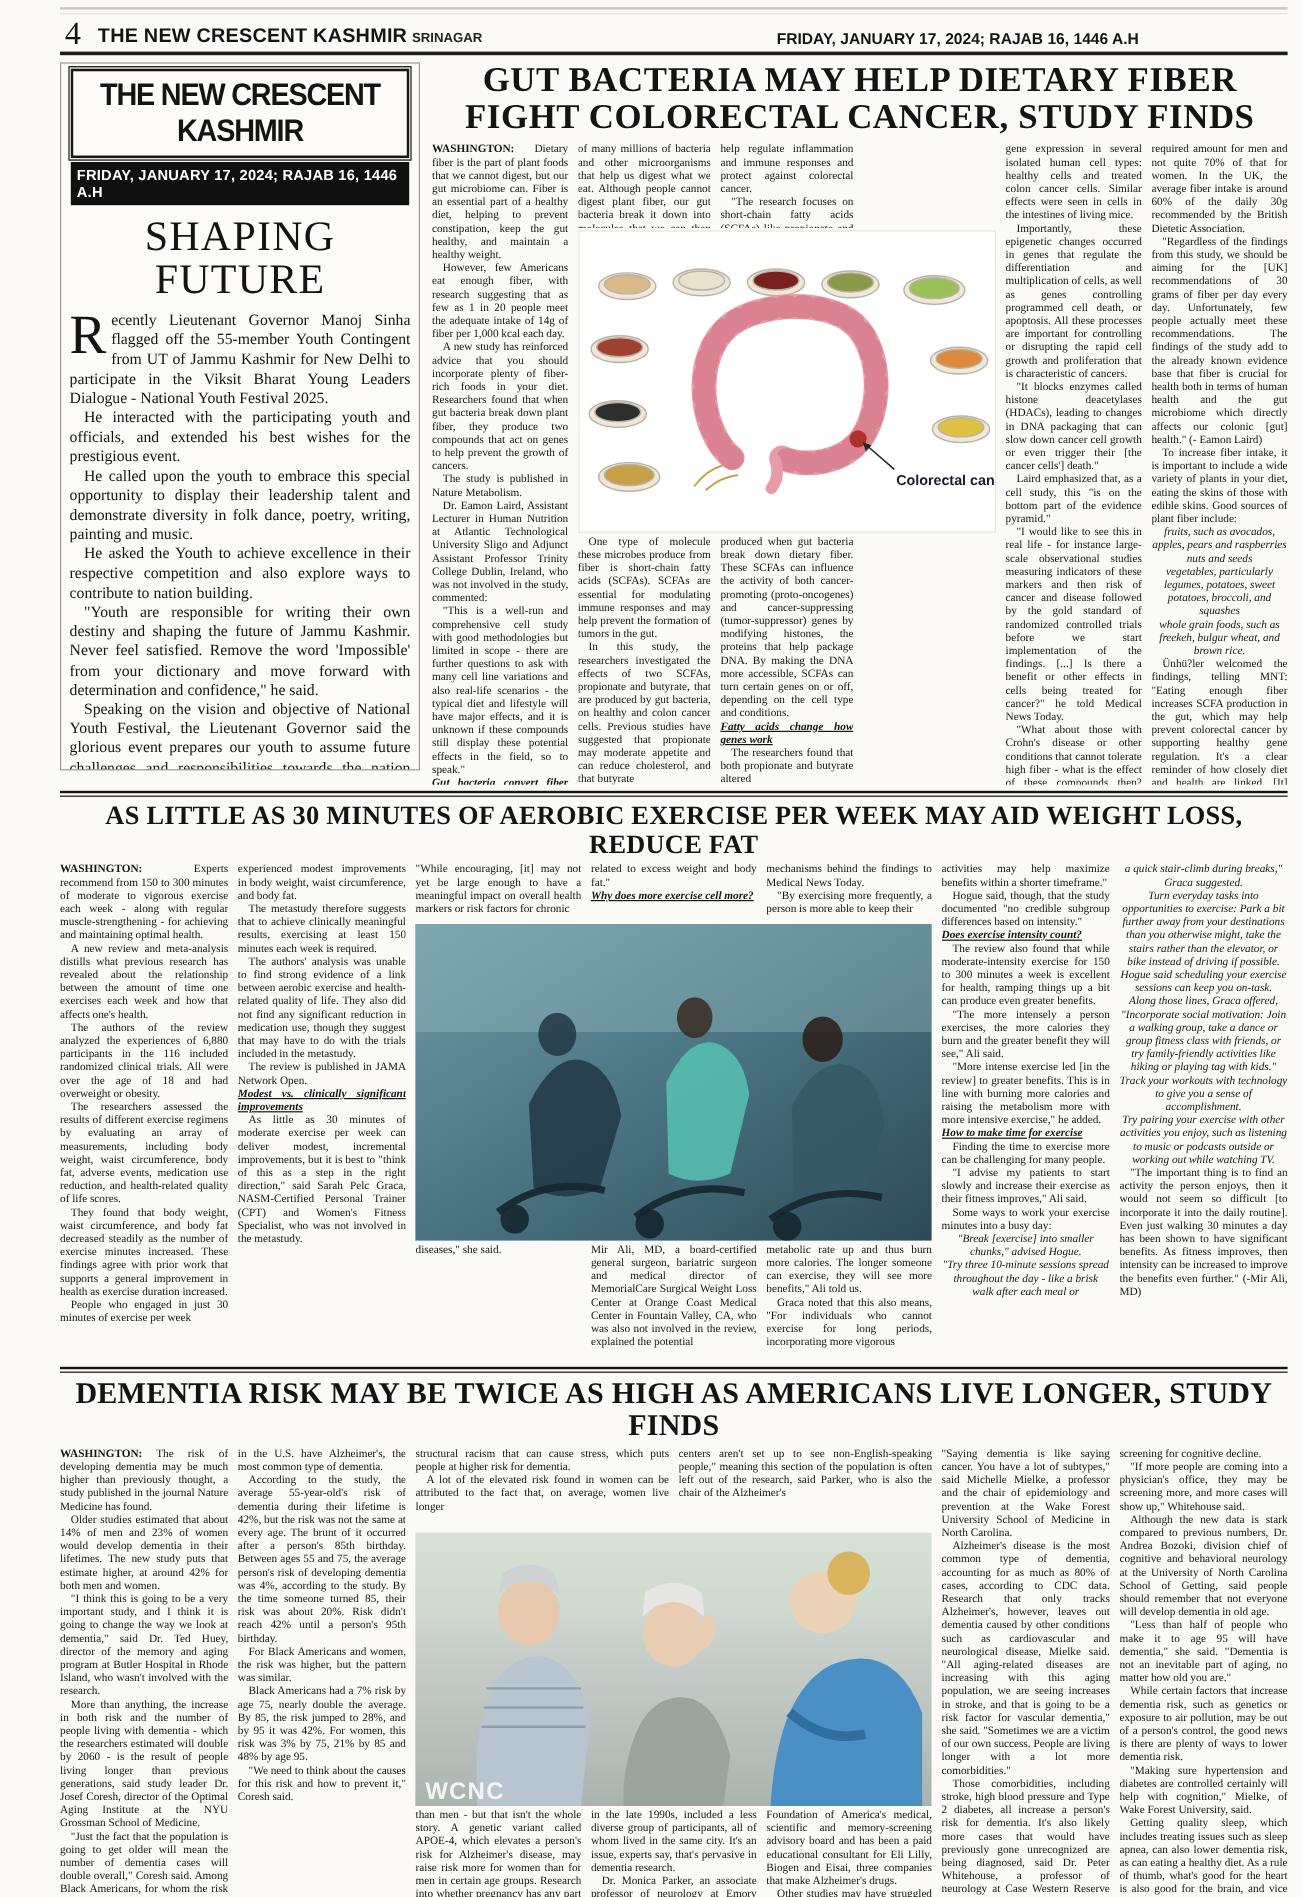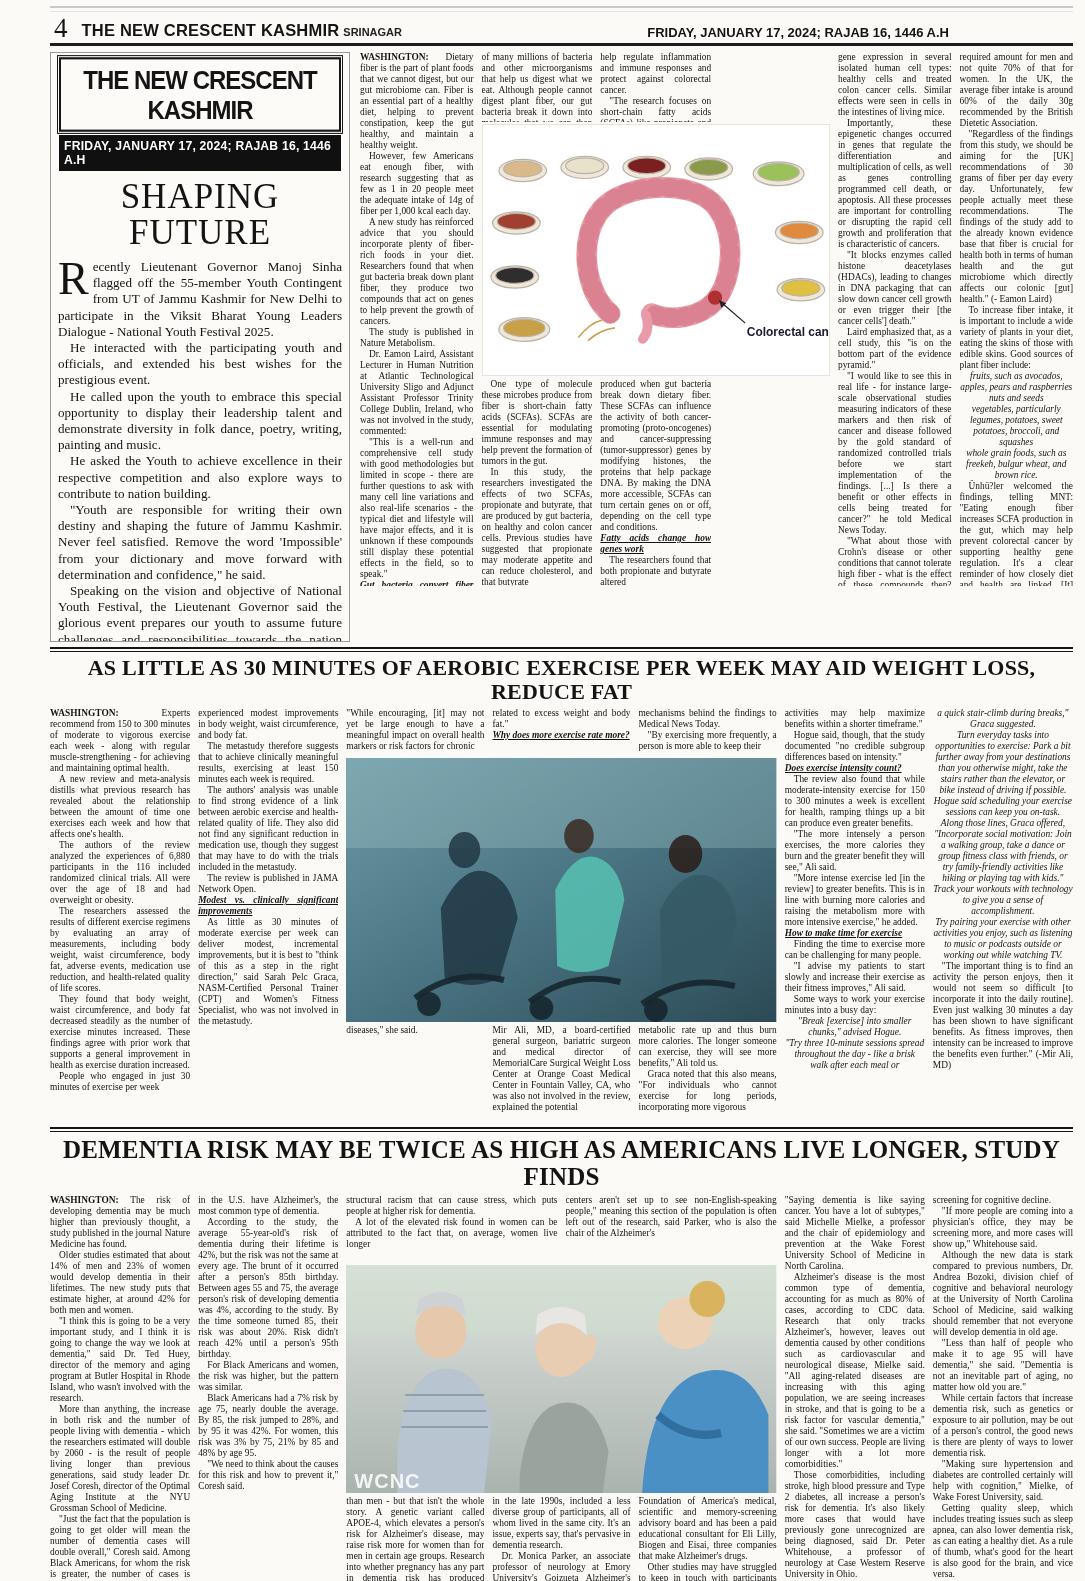--- a/index.html
+++ b/index.html
@@ -89,20 +89,24 @@
           <p class="dropcap">Recently  Lieutenant Governor Manoj Sinha flagged off the 55-member Youth Contingent from UT of Jammu Kashmir for New Delhi to participate in the Viksit Bharat Young Leaders Dialogue - National Youth Festival 2025.</p>
           <p>He interacted with the participating youth and officials, and extended his best wishes for the prestigious event.</p>
           <p>He called upon the youth to embrace this special opportunity to display their leadership talent and demonstrate diversity in folk dance, poetry, writing, painting and music.</p>
           <p>He asked the Youth to achieve excellence in their respective competition and also explore ways to contribute to nation building.</p>
           <p>"Youth are responsible for writing their own destiny and shaping the future of Jammu Kashmir. Never feel satisfied. Remove the word 'Impossible' from your dictionary and move forward with determination and confidence," he said.</p>
           <p>Speaking on the vision and objective of National Youth Festival, the Lieutenant Governor said the glorious event prepares our youth to assume future challenges and responsibilities towards the nation with patriotic feelings.</p>
         </div>
     </div>
 
     <div class="gut">
+      <h1 class="gut-headline">
+        <span>GUT BACTERIA MAY HELP DIETARY FIBER</span><br>
+        <span>FIGHT COLORECTAL CANCER, STUDY FINDS</span>
+      </h1>
       <div class="cols news gut-body">
         <div class="col">
           <p class="noindent"><b class="dateline">WASHINGTON:</b> <span>Dietary fiber is the part of plant foods that we cannot digest, but our gut microbiome can. Fiber is an essential part of a healthy diet, helping to prevent constipation, keep the gut healthy, and maintain a healthy weight.</span></p>
           <span><p>However, few Americans eat enough fiber, with research suggesting that as few as 1 in 20 people meet the adequate intake of 14g of fiber per 1,000 kcal each day.</p><p>A new study has reinforced advice that you should incorporate plenty of fiber-rich foods in your diet. Researchers found that when gut bacteria break down plant fiber, they produce two compounds that act on genes to help prevent the growth of cancers.</p><p>The study is published in Nature Metabolism.</p><p>Dr. Eamon Laird, Assistant Lecturer in Human Nutrition at Atlantic Technological University Sligo and Adjunct Assistant Professor Trinity College Dublin, Ireland, who was not involved in the study, commented:</p><p>"This is a well-run and comprehensive cell study with good methodologies but limited in scope - there are further questions to ask with many cell line variations and also real-life scenarios - the typical diet and lifestyle will have major effects, and it is unknown if these compounds still display these potential effects in the field, so to speak."</p><p class="subhead">Gut bacteria convert fiber into anti-cancer compounds</p></span>
         </div>
         <div class="mid gut">
           <div class="mid-top">
             <div class="col">
                 <p class="noindent">of many millions of bacteria and other microorganisms that help us digest what we eat. Although people cannot digest plant fiber, our gut bacteria break it down into molecules that we can then use.</p>
               </div>
@@ -206,21 +210,21 @@
           <p class="subhead">Modest vs. clinically significant improvements</p>
           <p>As little as 30 minutes of moderate exercise per week can deliver modest, incremental improvements, but it is best to "think of this as a step in the right direction," said Sarah Pelc Graca, NASM-Certified Personal Trainer (CPT) and Women's Fitness Specialist, who was not involved in the metastudy.</p>
         </div>
       <div class="mid ex">
         <div class="mid-top">
           <div class="col">
               <p class="noindent">"While encouraging, [it] may not yet be large enough to have a meaningful impact on overall health markers or risk factors for chronic</p>
             </div>
           <div class="col">
               <p class="noindent">related to excess weight and body fat."</p>
-              <p class="subhead">Why does more exercise rate more?</p>
+              <p class="subhead">Why does more exercise cell more?</p>
             </div>
           <div class="col">
               <p class="noindent">mechanisms behind the findings to Medical News Today.</p>
               <p>"By exercising more frequently, a person is more able to keep their</p>
             </div>
         </div>
 
         <svg class="artimg ex-img" viewBox="0 0 436 264" xmlns="http://www.w3.org/2000/svg" preserveAspectRatio="none">
           <defs>
             <linearGradient id="exbg" x1="0" y1="0" x2="1" y2="1">
@@ -365,21 +369,21 @@
         </div>
       </div>
       <div class="col">
           <p class="noindent">"Saying dementia is like saying cancer. You have a lot of subtypes," said Michelle Mielke, a professor and the chair of epidemiology and prevention at the Wake Forest University School of Medicine in North Carolina.</p>
           <p>Alzheimer's disease is the most common type of dementia, accounting for as much as 80% of cases, according to CDC data. Research that only tracks Alzheimer's, however, leaves out dementia caused by other conditions such as cardiovascular and neurological disease, Mielke said. "All aging-related diseases are increasing with this aging population, we are seeing increases in stroke, and that is going to be a risk factor for vascular dementia," she said. "Sometimes we are a victim of our own success. People are living longer with a lot more comorbidities."</p>
           <p>Those comorbidities, including stroke, high blood pressure and Type 2 diabetes, all increase a person's risk for dementia. It's also likely more cases that would have previously gone unrecognized are being diagnosed, said Dr. Peter Whitehouse, a professor of neurology at Case Western Reserve University in Ohio.</p>
         </div>
       <div class="col">
           <p class="noindent">screening for cognitive decline.</p>
           <p>"If more people are coming into a physician's office, they may be screening more, and more cases will show up," Whitehouse said.</p>
-          <p>Although the new data is stark compared to previous numbers, Dr. Andrea Bozoki, division chief of cognitive and behavioral neurology at the University of North Carolina School of Medicine, said walking should remember that not everyone will develop dementia in old age.</p>
+          <p>Although the new data is stark compared to previous numbers, Dr. Andrea Bozoki, division chief of cognitive and behavioral neurology at the University of North Carolina School of Getting, said people should remember that not everyone will develop dementia in old age.</p>
           <p>"Less than half of people who make it to age 95 will have dementia," she said. "Dementia is not an inevitable part of aging, no matter how old you are."</p>
           <p>While certain factors that increase dementia risk, such as genetics or exposure to air pollution, may be out of a person's control, the good news is there are plenty of ways to lower dementia risk.</p>
           <p>"Making sure hypertension and diabetes are controlled certainly will help with cognition," Mielke, of Wake Forest University, said.</p>
           <p>Getting quality sleep, which includes treating issues such as sleep apnea, can also lower dementia risk, as can eating a healthy diet. As a rule of thumb, what's good for the heart is also good for the brain, and vice versa.</p>
         </div>
     </div>
   </div>
 
 </div>
 

